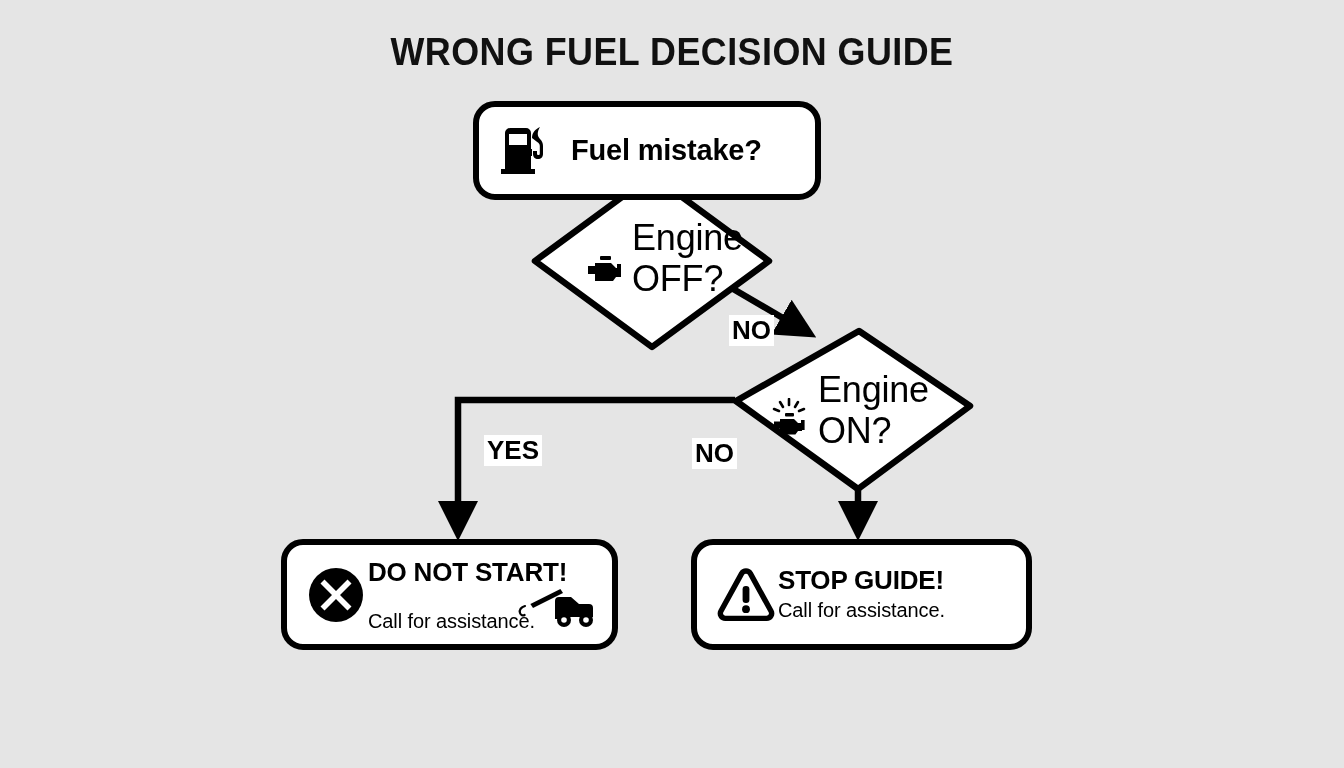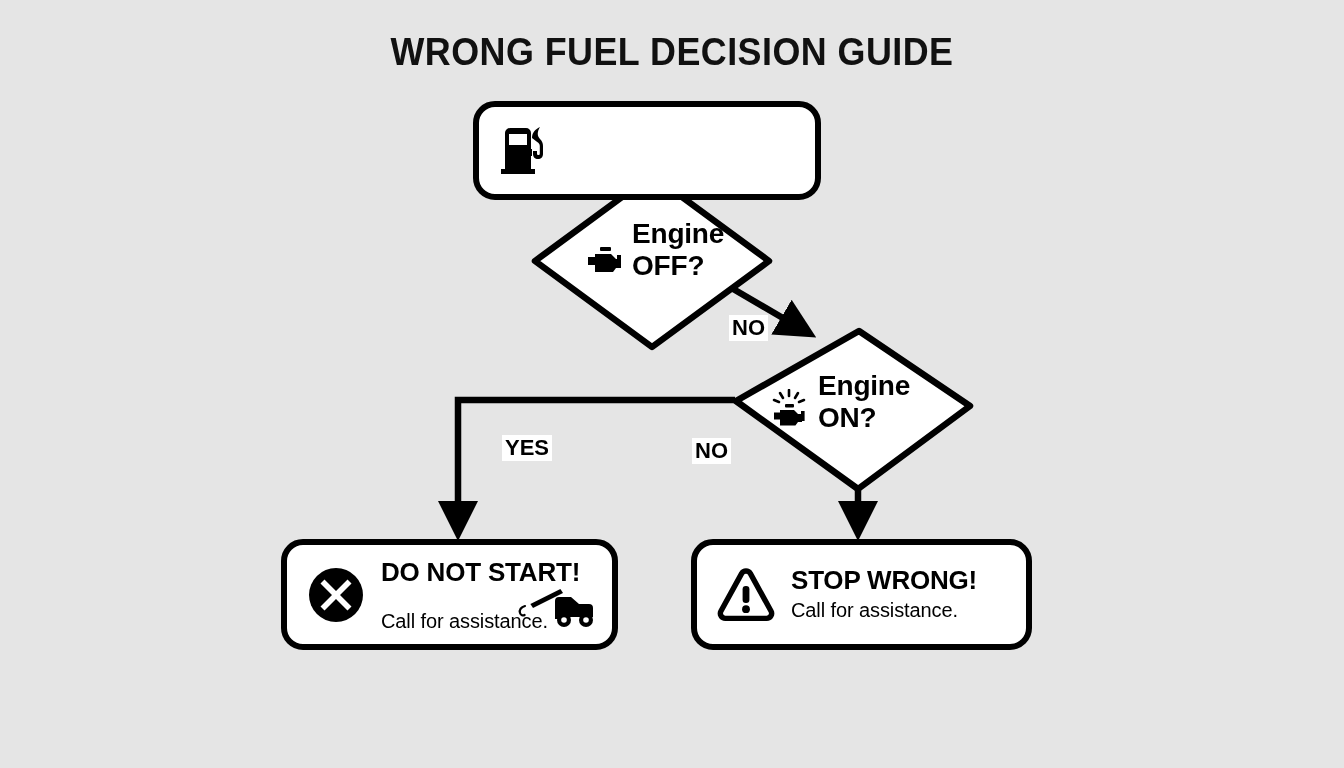--- a/index.html
+++ b/index.html
@@ -89,22 +89,22 @@
     left: 0;
     top: 0;
     overflow: visible;
   }
   .diamond-content {
     position: absolute;
     display: flex;
     align-items: center;
   }
   .diamond-text {
-    font-size: 28px;
-    font-weight: bold;
+    font-size: 36px;
+    font-weight: normal;
     line-height: 1.13;
     letter-spacing: -0.2px;
   }
 
   #node-engine-off {
     left: 530px;
     top: 170px;
     width: 244px;
     height: 182px;
     z-index: 5;
@@ -170,21 +170,21 @@
     display: flex;
     align-items: center;
   }
   .outcome-icon {
     flex: none;
     margin-left: 20px;
     width: 58px;
     height: 58px;
   }
   .outcome-text {
-    margin-left: 16px;
+    margin-left: 3px;
     position: relative;
   }
   .outcome-head {
     font-size: 26px;
     font-weight: bold;
     letter-spacing: -0.2px;
     white-space: nowrap;
   }
   .outcome-sub {
     font-size: 20px;
@@ -201,29 +201,29 @@
     left: 224px;
     top: 44px;
     width: 86px;
     height: 40px;
     z-index: 7;
   }
 
   
   .edge-label {
     position: absolute;
-    font-size: 22px;
+    font-size: 26px;
     font-weight: bold;
     letter-spacing: 0px;
     z-index: 4;
     background: #ffffff;
     padding: 0 3px;
   }
   #label-no-1 { left: 729px; top: 315px; }
-  #label-yes  { left: 502px; top: 435px; text-align: center; }
+  #label-yes  { left: 484px; top: 435px; text-align: center; }
   #label-no-2 { left: 692px; top: 438px; }
 </style>
 </head>
 <body>
 
 <div id="canvas">
 
   <div id="title">WRONG FUEL DECISION GUIDE</div>
 
   <svg id="edges" viewBox="0 0 1344 768" xmlns="http://www.w3.org/2000/svg">
@@ -252,20 +252,21 @@
       <svg viewBox="0 0 46 52" width="46" height="52" xmlns="http://www.w3.org/2000/svg">
 
         <path d="M4,8 a5,5 0 0 1 5,-5 h16 a5,5 0 0 1 5,5 v36 h4 v5 H0 v-5 h4 Z" fill="#000"></path>
 
         <rect x="8" y="9" width="18" height="11" fill="#fff"></rect>
 
         <path d="M31,13 c0,-6 4,-9 8,-11 c-3,5 -3,9 0,12 c2,2 3,4 3,7 v8 c0,3 -2,5 -5,5 c-3,0 -5,-2 -5,-5 v-3 h4 v2.4 c0,1 0.6,1.6 1.4,1.6 c0.8,0 1.4,-0.6 1.4,-1.6 V21 c0,-2 -1,-3 -2.6,-4 Z" fill="#000"></path>
         <path d="M31,24 h-2.5 v7 H31 Z" fill="#000"></path>
       </svg>
     </span>
+    <span class="label">Fuel mistake?</span>
   </div>
 
   <div class="node diamond-wrap" id="node-engine-off">
     <svg class="diamond-shape" width="244" height="182" viewBox="0 0 244 182" xmlns="http://www.w3.org/2000/svg">
       <path d="M122,5 L239,91 L122,177 L5,91 Z" fill="#ffffff" stroke="#000000" stroke-width="6.5" stroke-linejoin="round"></path>
     </svg>
     <div class="diamond-content">
       <span class="icon-wrap">
         <svg viewBox="0 0 36 30" width="36" height="30" xmlns="http://www.w3.org/2000/svg">
           <rect x="12" y="1" width="11" height="4" rx="1" fill="#000"></rect>
@@ -343,19 +344,19 @@
   <div class="node box" id="node-stop-safely">
     <div class="outcome-inner">
       <span class="outcome-icon">
         <svg viewBox="0 0 58 58" width="58" height="58" xmlns="http://www.w3.org/2000/svg">
           <path d="M29,5 a5,5 0 0 1 4.3,2.4 L54,45 a5,5 0 0 1 -4.3,7.4 H8.3 A5,5 0 0 1 4,45 L24.7,7.4 A5,5 0 0 1 29,5 Z" fill="none" stroke="#000" stroke-width="5.4" stroke-linejoin="round"></path>
           <rect x="25.6" y="20" width="6.8" height="17" rx="3.2" fill="#000"></rect>
           <circle cx="29" cy="43.2" r="3.9" fill="#000"></circle>
         </svg>
       </span>
       <span class="outcome-text">
-        <span class="outcome-head" style="display: block;">STOP WRONG!</span>
+        <span class="outcome-head" style="display: block;">STOP GUIDE!</span>
         <span class="outcome-sub" style="display: block;">Call for assistance.</span>
       </span>
     </div>
   </div>
 
 </div>
 
 </body></html>

